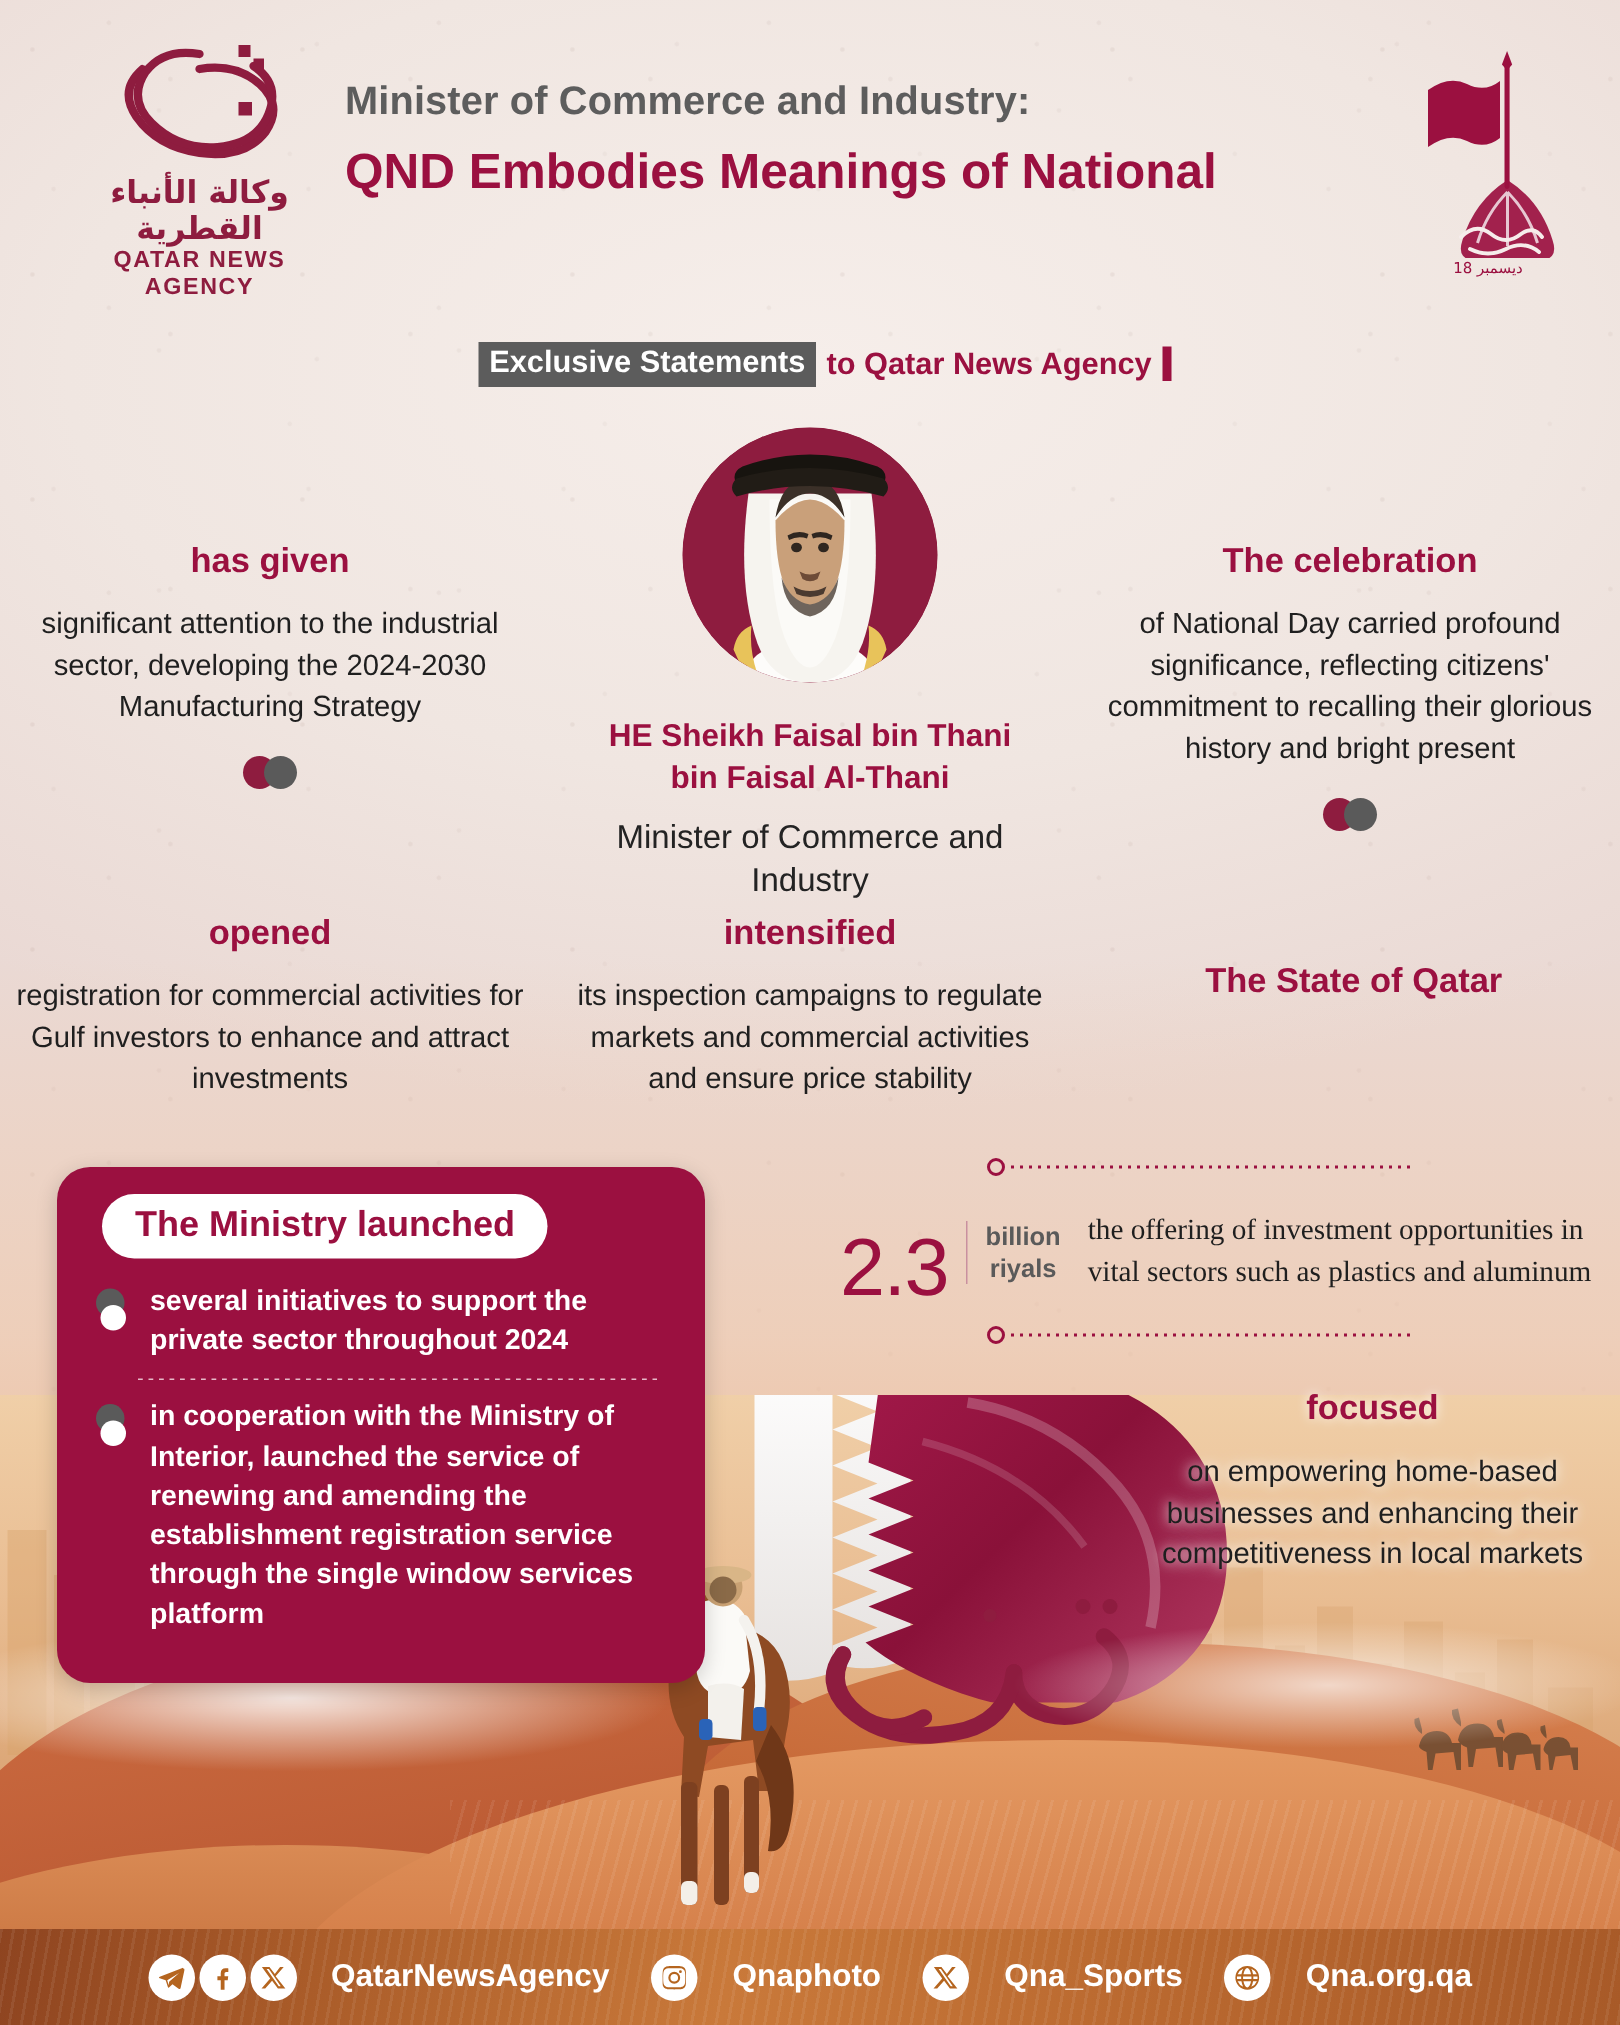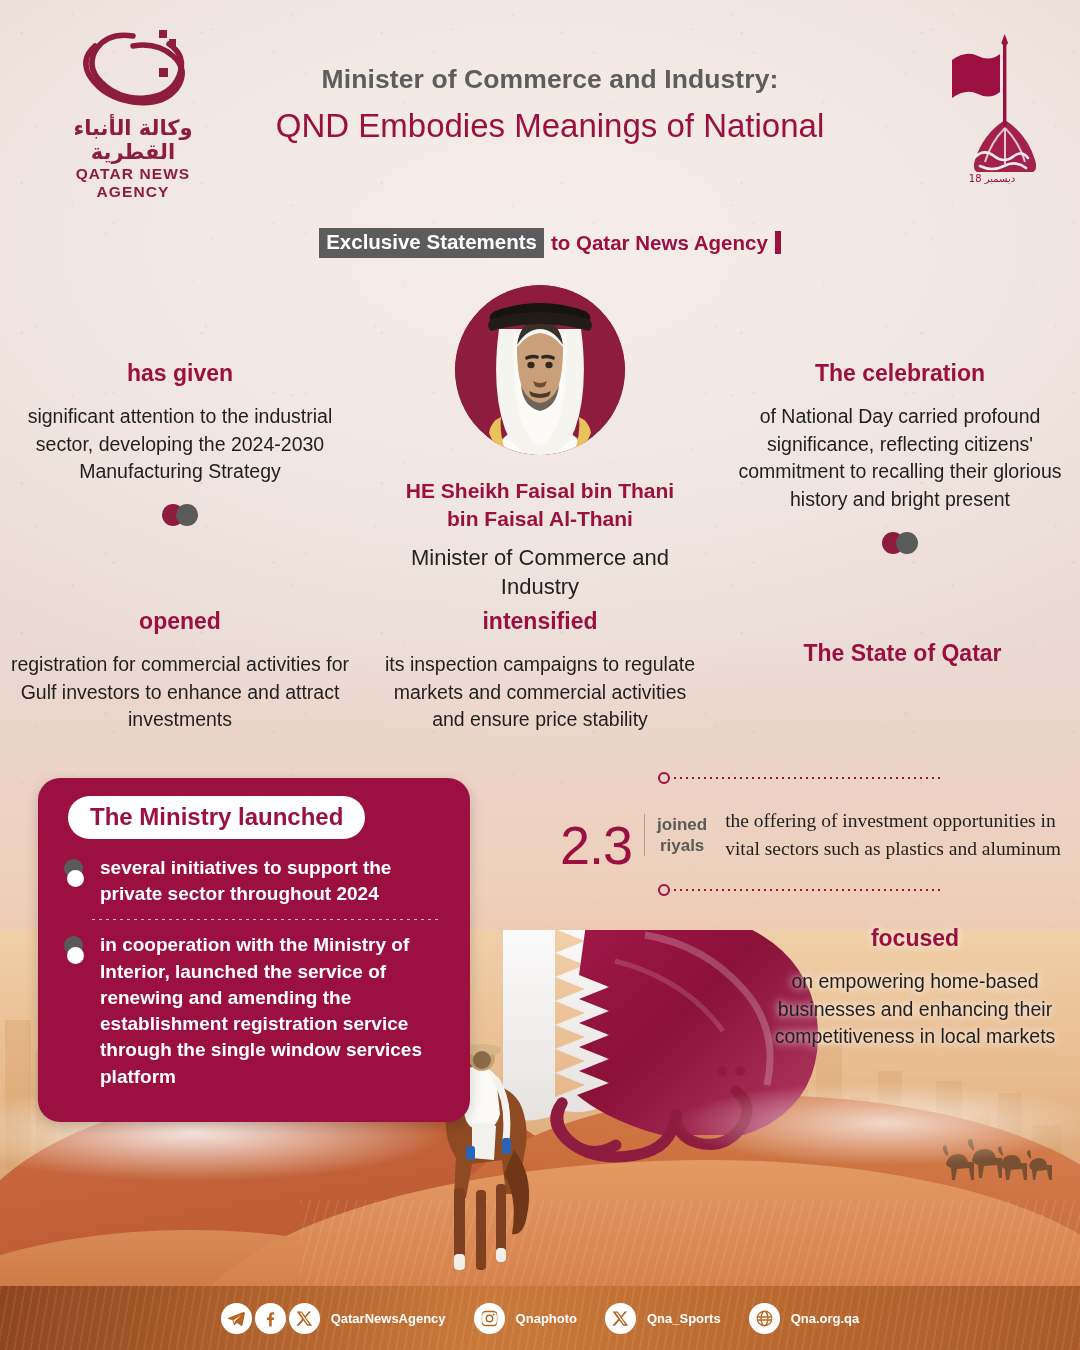--- a/index.html
+++ b/index.html
@@ -43,23 +43,23 @@
   .hdr { position:absolute; top:0; left:0; width:1080px; height:290px; }
 
   .qna-logo { position:absolute; left:38px; top:26px; width:190px; text-align:center; }
   .qna-mark { width:120px; height:84px; margin:0 auto; display:block; }
   .qna-ar { font-size:21px; color:#8e1c3f; margin-top:6px; letter-spacing:.5px;
             font-family:"DejaVu Sans", sans-serif; direction:rtl; font-weight:700;}
   .qna-en { font-size:15.5px; color:#8e1c3f; font-weight:700; letter-spacing:1.1px; margin-top:1px;}
 
   .qnd-logo { position:absolute; right:28px; top:32px; width:120px; height:160px; }
 
-  .title-wrap { position:absolute; left:230px; top:64px; width:640px; text-align:center; }
+  .title-wrap { position:absolute; left:230px; top:52px; width:640px; }
   .eyebrow { font-size:26.5px; font-weight:700; color:#5d5d5d; letter-spacing:.1px; }
-  .headline { font-size:33px; font-weight:400; color:#9b1040; line-height:1.28; margin-top:10px; }
+  .headline { font-size:33px; font-weight:700; color:#9b1040; line-height:1.28; margin-top:10px; }
 
   .excl-row { position:absolute; left:230px; top:228px; width:640px; text-align:center;
               white-space:nowrap; font-size:0; }
   .excl-badge { display:inline-block; background:#5c5c5c; color:#ffffff; font-size:20.5px;
                 font-weight:700; padding:3px 7px 4px; line-height:1.1; vertical-align:middle; }
   .excl-rest { display:inline-block; color:#9b1040; font-size:20.5px; font-weight:700;
                padding-left:7px; vertical-align:middle; }
   .excl-bar { display:inline-block; width:6px; height:23px; background:#9b1040;
               margin-left:7px; vertical-align:middle; }
 
@@ -161,21 +161,21 @@
           pointer-events:none; }
 
   
   .footer { position:absolute; left:0; bottom:0; width:1080px; height:64px;
             display:flex; align-items:center; justify-content:center; gap:0; }
   .fgroup { display:flex; align-items:center; margin:0 14px; }
   .ficon { width:31px; height:31px; border-radius:50%; background:#ffffff;
            display:flex; align-items:center; justify-content:center; flex:none;
            margin-right:3px; }
   .ficon svg { width:19px; height:19px; fill:#b5651f; }
-  .flabel { color:#ffffff; font-size:13px; font-weight:700; margin-left:8px; white-space:nowrap;text-align:right; }
+  .flabel { color:#ffffff; font-size:21px; font-weight:700; margin-left:20px; white-space:nowrap;text-align:right; }
   .footer-bg { position:absolute; left:0; bottom:0; width:1080px; height:64px;
                background:linear-gradient(100deg,#8e4420 0%, #a85a28 18%, #c9793a 45%, #b9682f 72%, #a85a28 100%);
                background-image:
                  repeating-linear-gradient(100deg, rgba(255,255,255,.07) 0 2px, transparent 2px 8px),
                  linear-gradient(100deg,#8e4420 0%, #a85a28 18%, #c9793a 45%, #b9682f 72%, #a85a28 100%); }
 </style>
 </head>
 <body>
 
 <div id="stage">
@@ -469,21 +469,21 @@
   </div>
 
   <div class="stat-wrap">
     <div class="dline">
       <span class="ring"></span>
       <span class="run"></span>
     </div>
     <div class="stat-row">
       <div class="stat-num">2.3</div>
       <div class="stat-unit">
-        <div>joined</div>
+        <div>billion</div>
         <div>riyals</div>
       </div>
       <div class="stat-desc">the offering of investment opportunities in vital sectors such as plastics and aluminum</div>
     </div>
     <div class="dline" style="margin-top:12px">
       <span class="ring"></span>
       <span class="run"></span>
     </div>
   </div>
 

